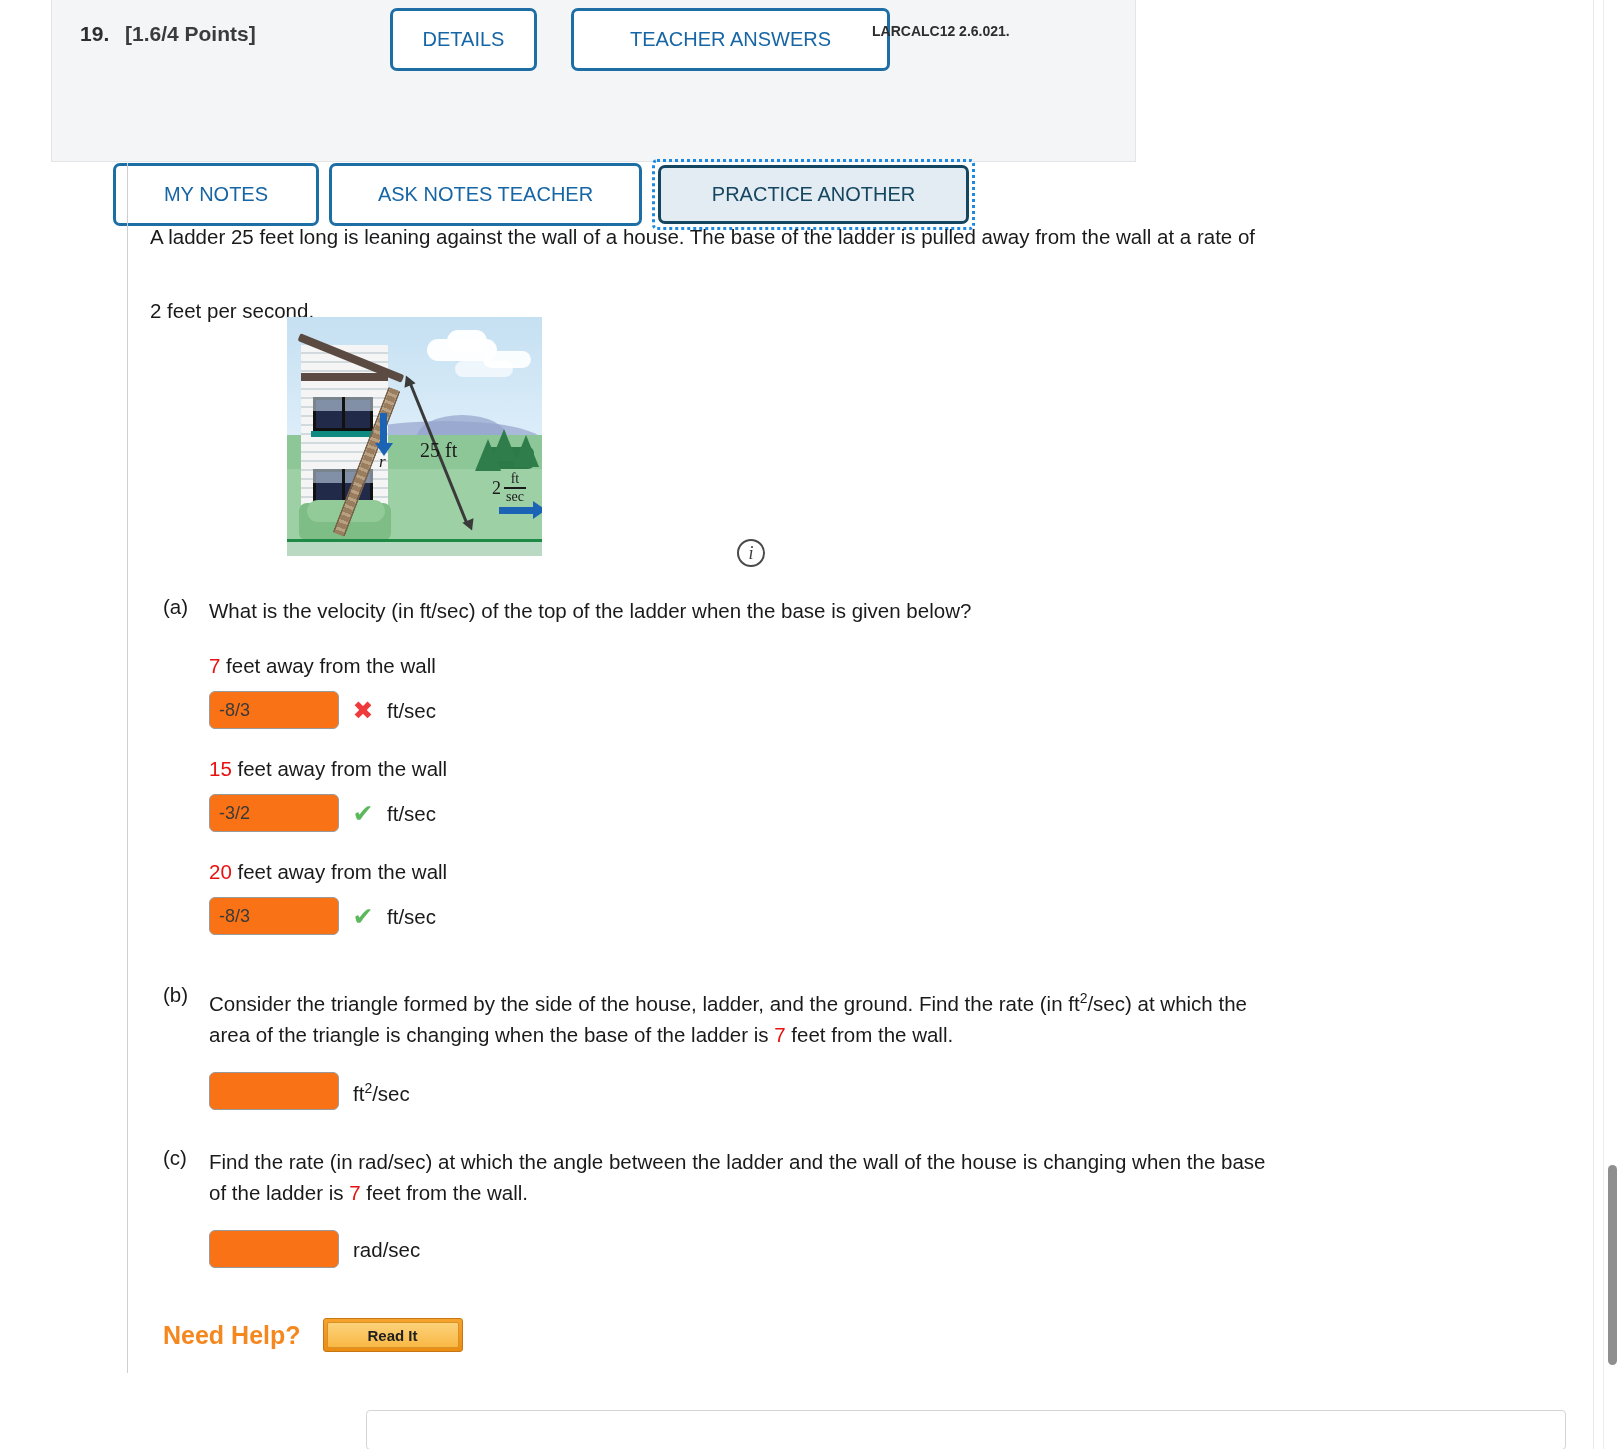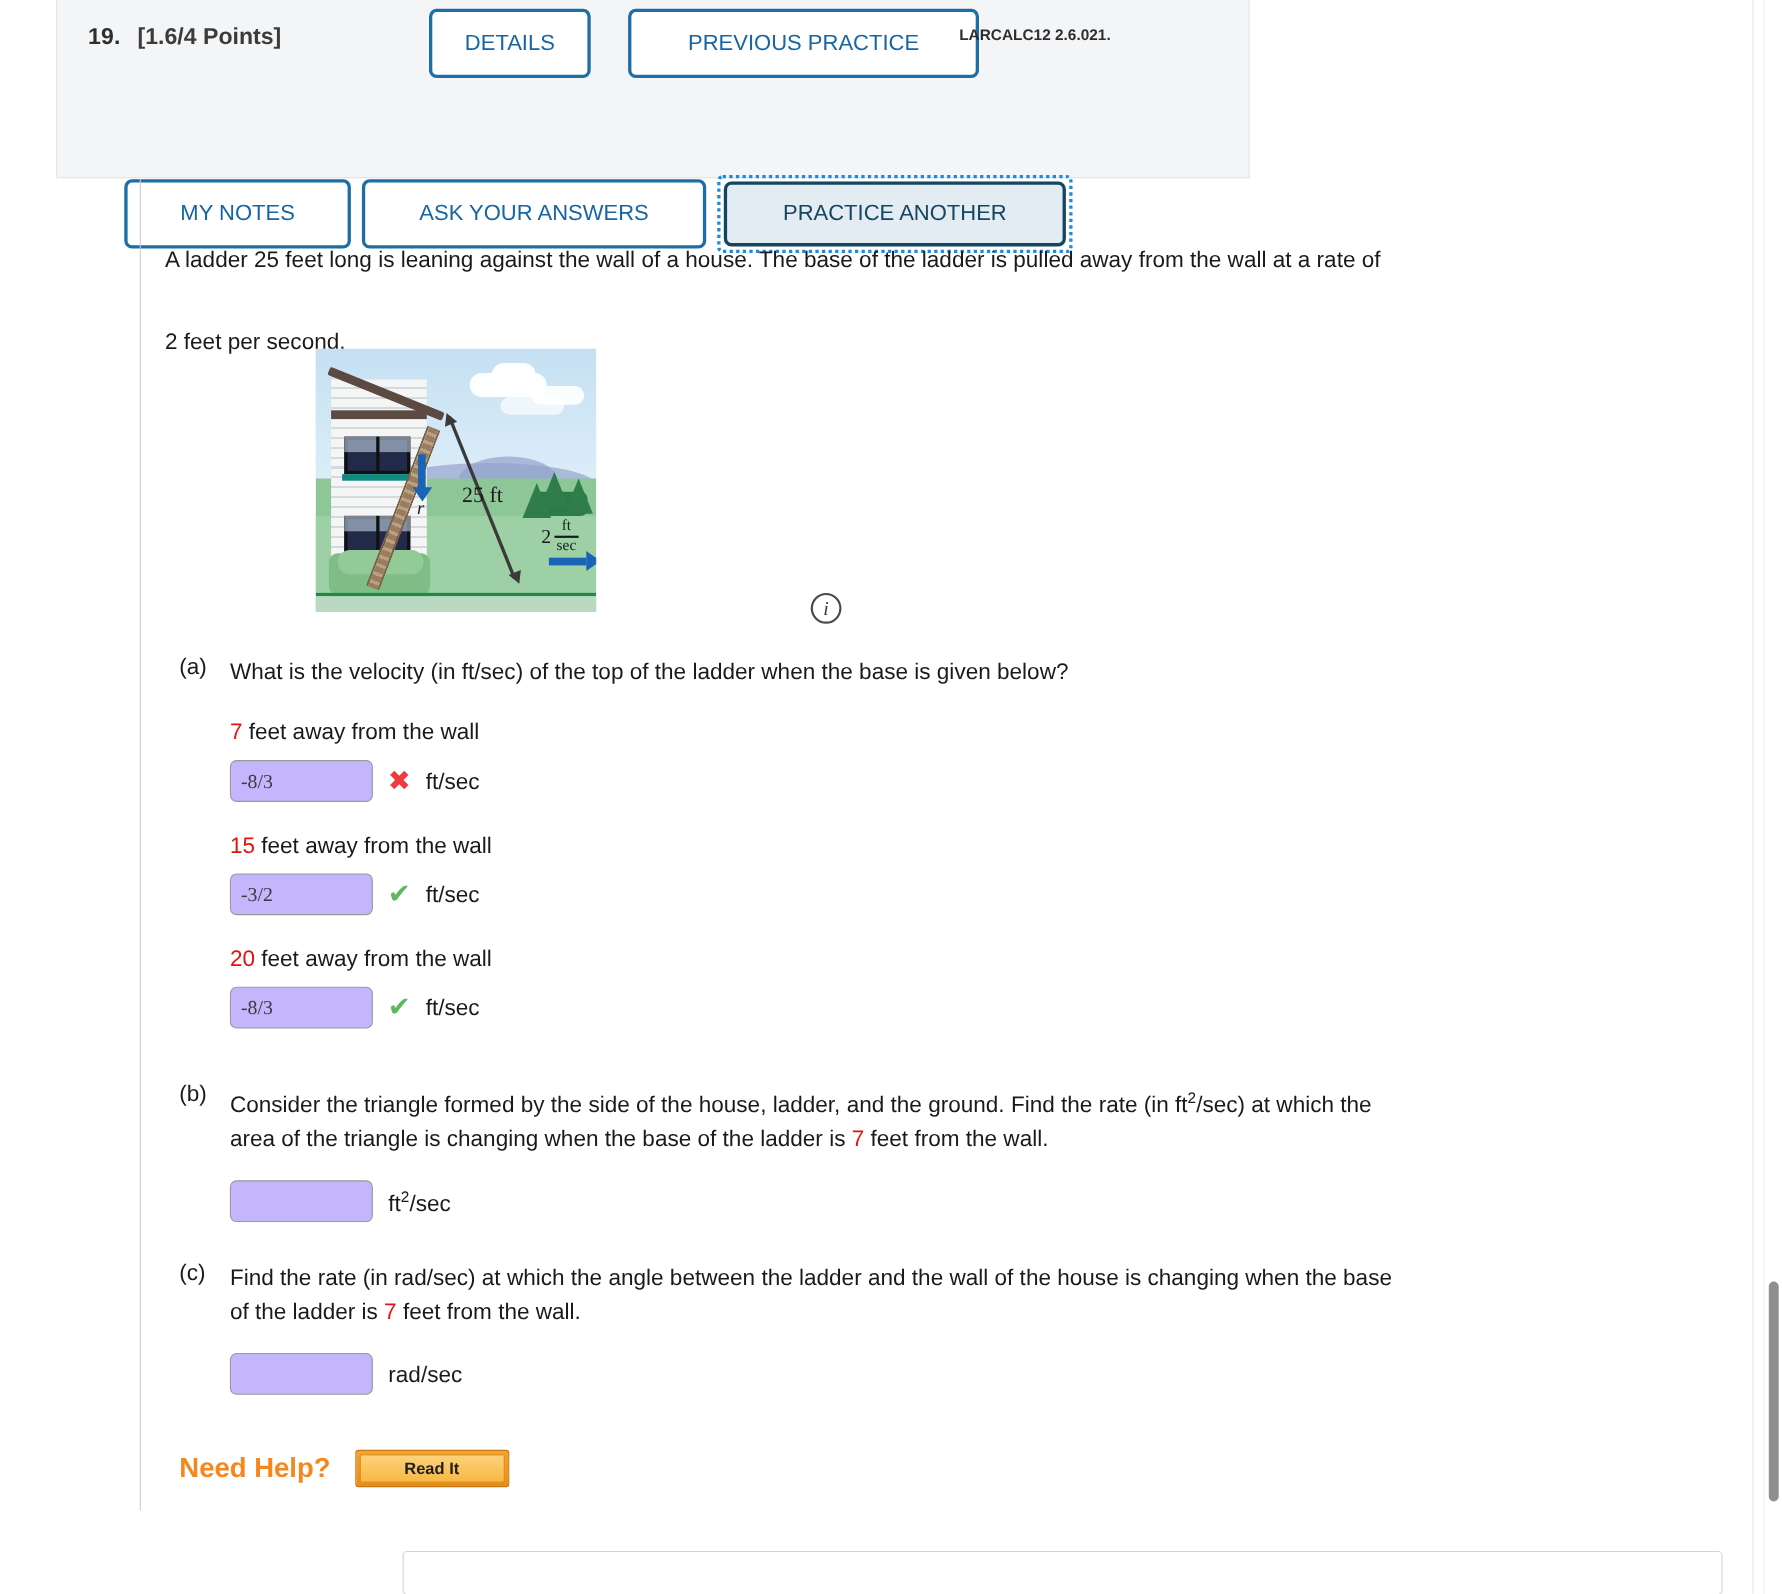--- a/index.html
+++ b/index.html
@@ -171,23 +171,23 @@
     font-size: 20.5px; color: #1a1a1a;
   }
   .part-body { margin-left: 46px; font-size: 20.5px; color: #1a1a1a; line-height: 31px; }
 
   .red { color: #e8110f; }
 
   .answer-row { display: flex; align-items: center; margin-top: 10px; }
   .ans-input {
     width: 130px; height: 38px;
     border: 1px solid #9a9a9a; border-radius: 6px;
-    background: #c4b5fd; font-size: 18px; color: #3a3a3a;
+    background: #f97316; font-size: 18px; color: #3a3a3a;
     padding: 12px 9px;
-    font-family: Liberation Serif, serif;
+    font-family: Liberation Sans, sans-serif;
   }
   .mark { width: 48px; text-align: center; font-size: 25px; font-weight: bold; }
   .mark.wrong { color: #ef3b3b; }
   .mark.right { color: #5cb85c; }
   .unit { font-size: 20.5px; color: #1a1a1a; }
   .sublabel { font-size: 20.5px; color: #1a1a1a; margin-top: 24px; }
 
   sup { font-size: 0.68em; vertical-align: super; }
 
   
@@ -230,26 +230,26 @@
   }
 </style>
 </head>
 <body>
 
 <div class="header-panel">
   <div class="hdr-row1">
     <span class="qnum">19.</span>
     <span class="qpoints">[1.6/4 Points]</span>
     <button class="btn" id="btn-details">DETAILS</button>
-    <button class="btn" id="btn-prevans">PREVIOUS PRACTICE</button>
+    <button class="btn" id="btn-prevans">TEACHER ANSWERS</button>
     <span class="qcode">LARCALC12 2.6.021.</span>
   </div>
   <div class="hdr-row2">
     <button class="btn" id="btn-mynotes">MY NOTES</button>
-    <button class="btn" id="btn-askteach">ASK YOUR ANSWERS</button>
+    <button class="btn" id="btn-askteach">ASK NOTES TEACHER</button>
     <div class="btn-focus-wrap">
       <button class="btn" id="btn-practice">PRACTICE ANOTHER</button>
     </div>
   </div>
 </div>
 
 <div class="divider-left"></div>
 
 <div class="content">
   <div class="qtext">A ladder 25 feet long is leaning against the wall of a house. The base of the ladder is pulled away from the wall at a rate of</div>

